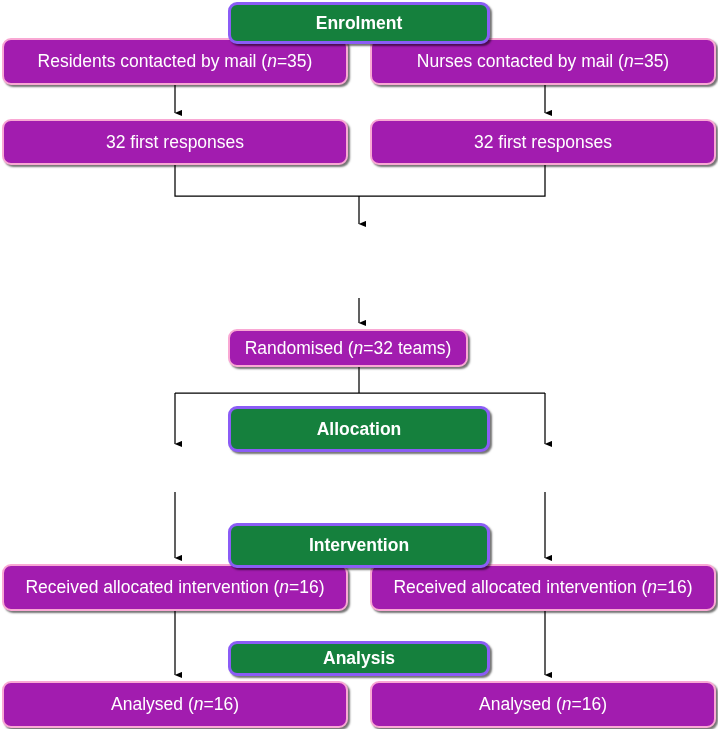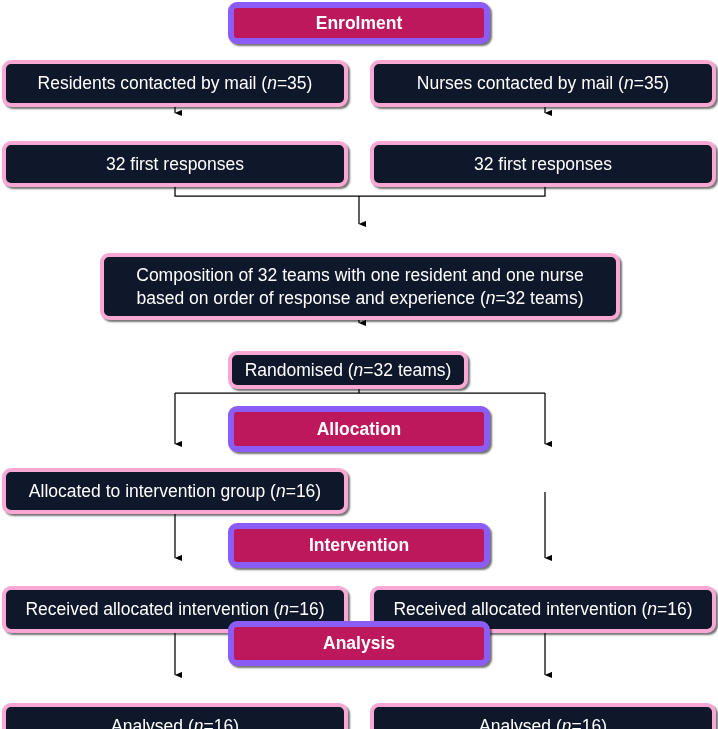--- a/index.html
+++ b/index.html
@@ -24,30 +24,29 @@
     display: flex;
     align-items: center;
     justify-content: center;
     text-align: center;
     color: #ffffff;
     line-height: 1.28;
     padding: 2px 8px;
     box-shadow: 2px 2px 2px rgba(0,0,0,0.55);
   }
   .box.blue {
-    background: #0f172a;
-    border: 4px solid #f9a8d4;
+    background: #a21caf;
+    border: 2px solid #f9a8d4;
     font-size: 17.5px;
     font-weight: 400;
     z-index: 3;
-    margin-top: 22px;
   }
   .box.header {
-    background: #be185d;
-    border: 6px solid #8b5cf6;
+    background: #15803d;
+    border: 3px solid #8b5cf6;
     font-size: 17.5px;
     font-weight: bold;
     z-index: 5;
   }
   .box .txt {
     display: block;
     width: 100%;
   }
   .box i {
     font-style: italic;
@@ -113,49 +112,42 @@
     <span class="txt">Nurses contacted by mail (<i>n</i>=35)</span>
   </div>
 
   <div class="box blue" style="left:2px; top:119px; width:346px; height:46px;">
     <span class="txt">32 first responses</span>
   </div>
   <div class="box blue" style="left:370px; top:119px; width:346px; height:46px;">
     <span class="txt">32 first responses</span>
   </div>
 
-  <div class="box blue" style="left:100px; top:231px; width:520px; height:67px; flex-direction:column;">
-    <span class="txt">Composition of 32 teams with one resident and one nurse</span>
-    <span class="txt">based on order of response and experience (<i>n</i>=32 teams)</span>
-  </div>
 
   <div class="box blue" style="left:228px; top:329px; width:240px; height:38px;">
     <span class="txt">Randomised (<i>n</i>=32 teams)</span>
   </div>
 
   <div class="box header" style="left:228px; top:406px; width:262px; height:46px;">
     <span class="txt">Allocation</span>
   </div>
 
-  <div class="box blue" style="left:2px; top:446px; width:346px; height:46px;">
-    <span class="txt">Allocated to intervention group (<i>n</i>=16)</span>
-  </div>
 
   <div class="box header" style="left:228px; top:523px; width:262px; height:45px;">
     <span class="txt">Intervention</span>
   </div>
 
   <div class="box blue" style="left:2px; top:564px; width:346px; height:47px;">
     <span class="txt">Received allocated intervention (<i>n</i>=16)</span>
   </div>
   <div class="box blue" style="left:370px; top:564px; width:346px; height:47px;">
     <span class="txt">Received allocated intervention (<i>n</i>=16)</span>
   </div>
 
-  <div class="box header" style="left:228px; top:621px; width:262px; height:45px;">
+  <div class="box header" style="left:228px; top:641px; width:262px; height:35px;">
     <span class="txt">Analysis</span>
   </div>
 
   <div class="box blue" style="left:2px; top:681px; width:346px; height:47px;">
     <span class="txt">Analysed (<i>n</i>=16)</span>
   </div>
   <div class="box blue" style="left:370px; top:681px; width:346px; height:47px;">
     <span class="txt">Analysed (<i>n</i>=16)</span>
   </div>
 

